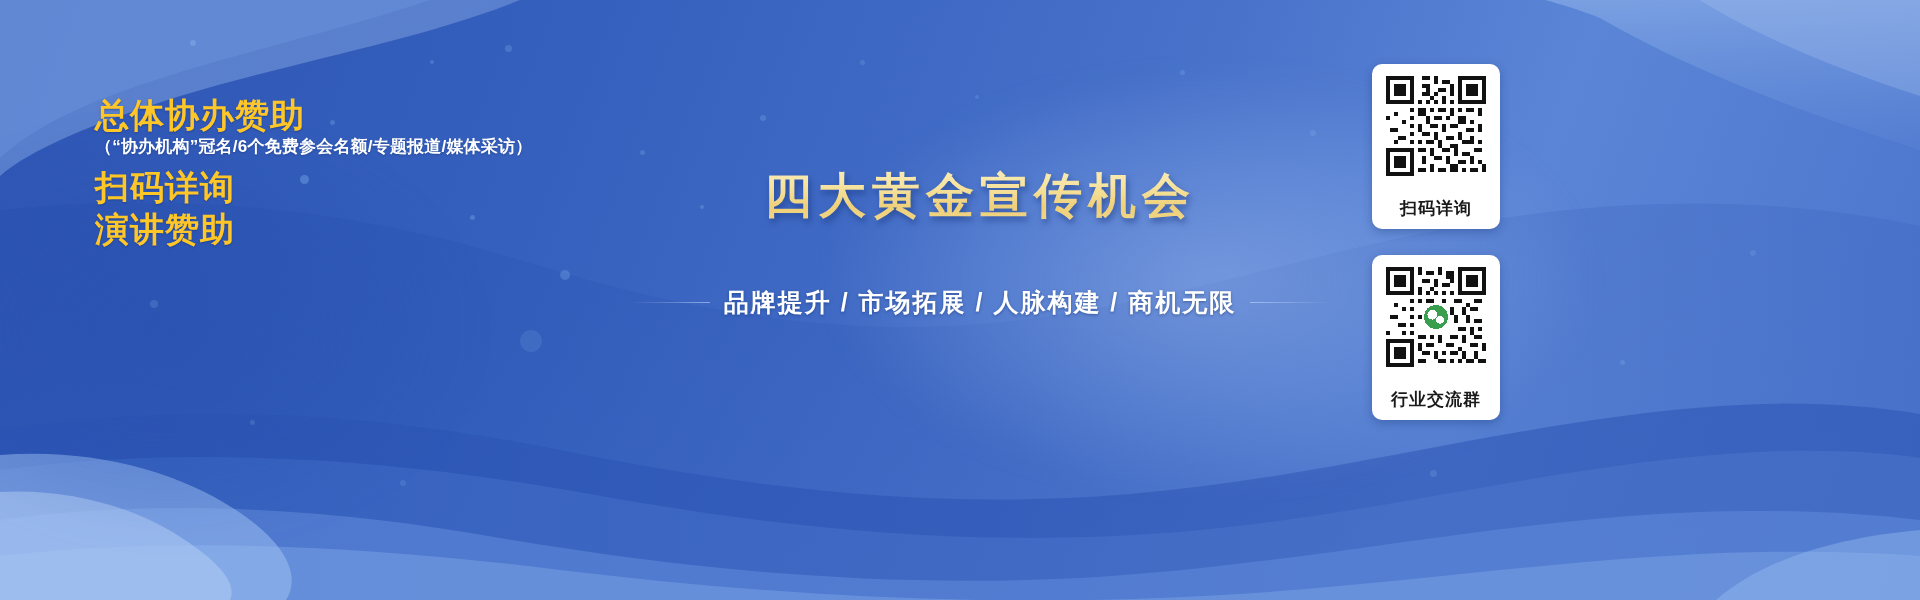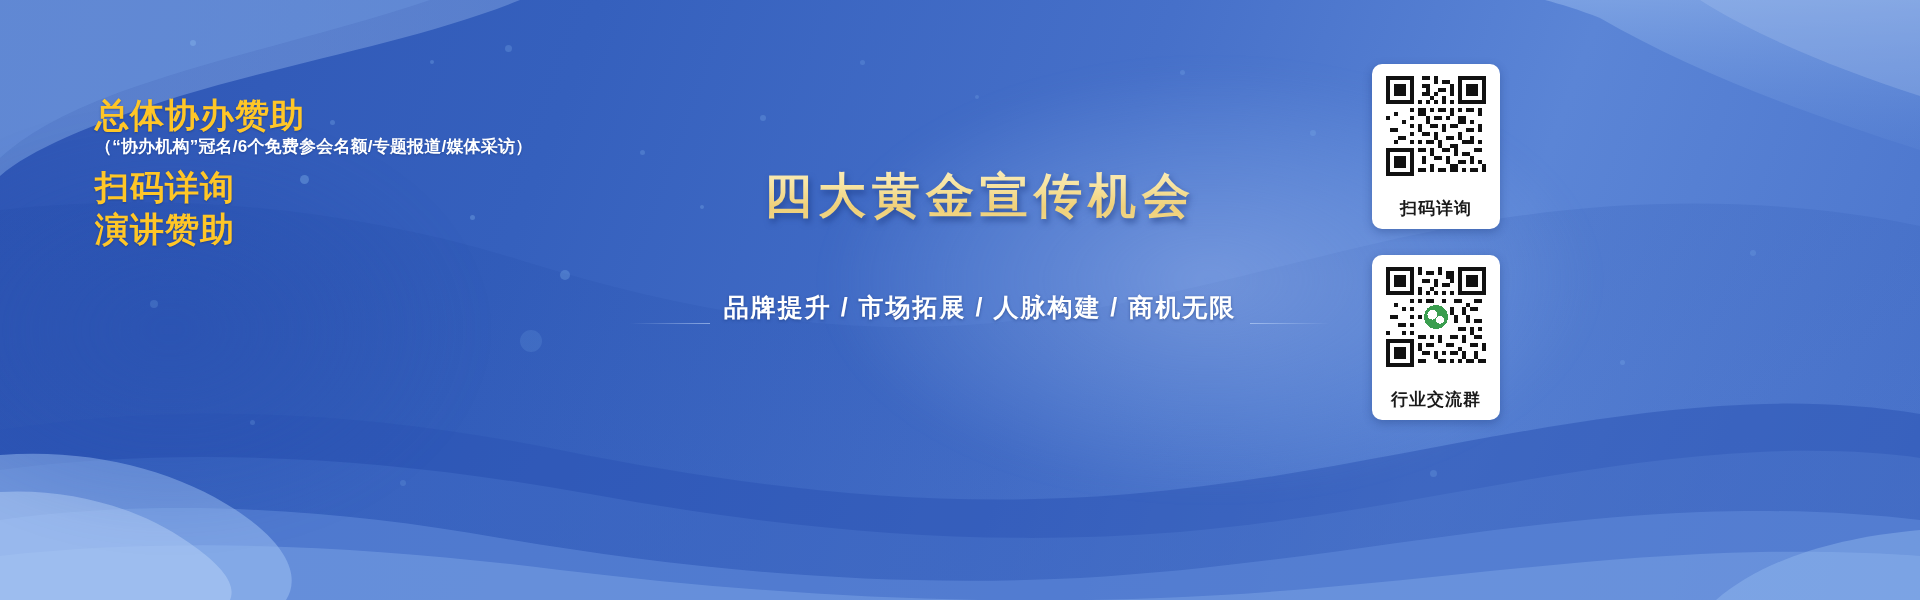--- a/index.html
+++ b/index.html
@@ -105,21 +105,21 @@
     filter: drop-shadow(2px 4px 3px rgba(20,50,120,0.55));
   }
 
   .divider-row {
     position: absolute;
     left: 630px;
     top: 280px;
     width: 700px;
     height: 44px;
     display: flex;
-    align-items: flex-end;
+    align-items: center;
   }
   .divider-line {
     flex: 1 1 auto;
     height: 1px;
     background: linear-gradient(90deg, rgba(200,220,255,0.0) 0%, rgba(205,225,255,0.55) 100%);
   }
   .divider-line.right {
     background: linear-gradient(90deg, rgba(205,225,255,0.55) 0%, rgba(200,220,255,0.0) 100%);
   }
   .subtitle {

